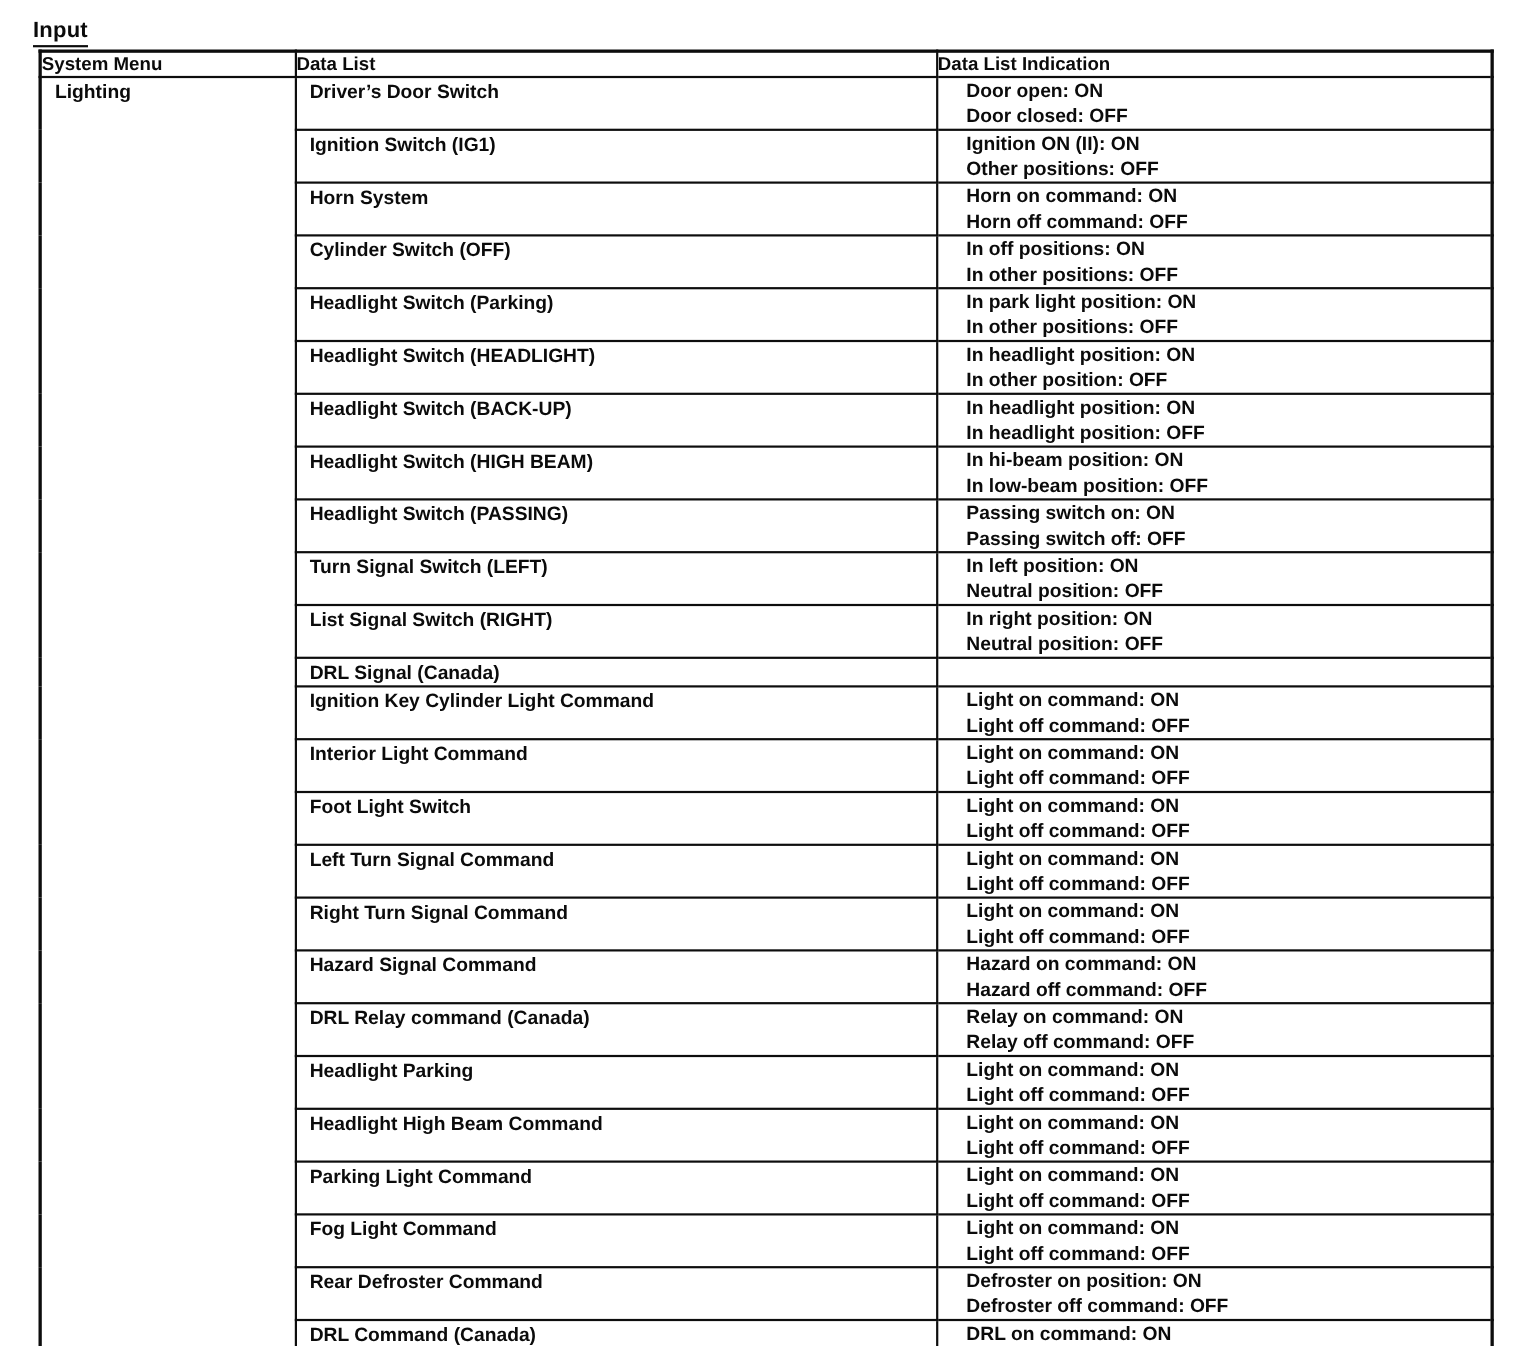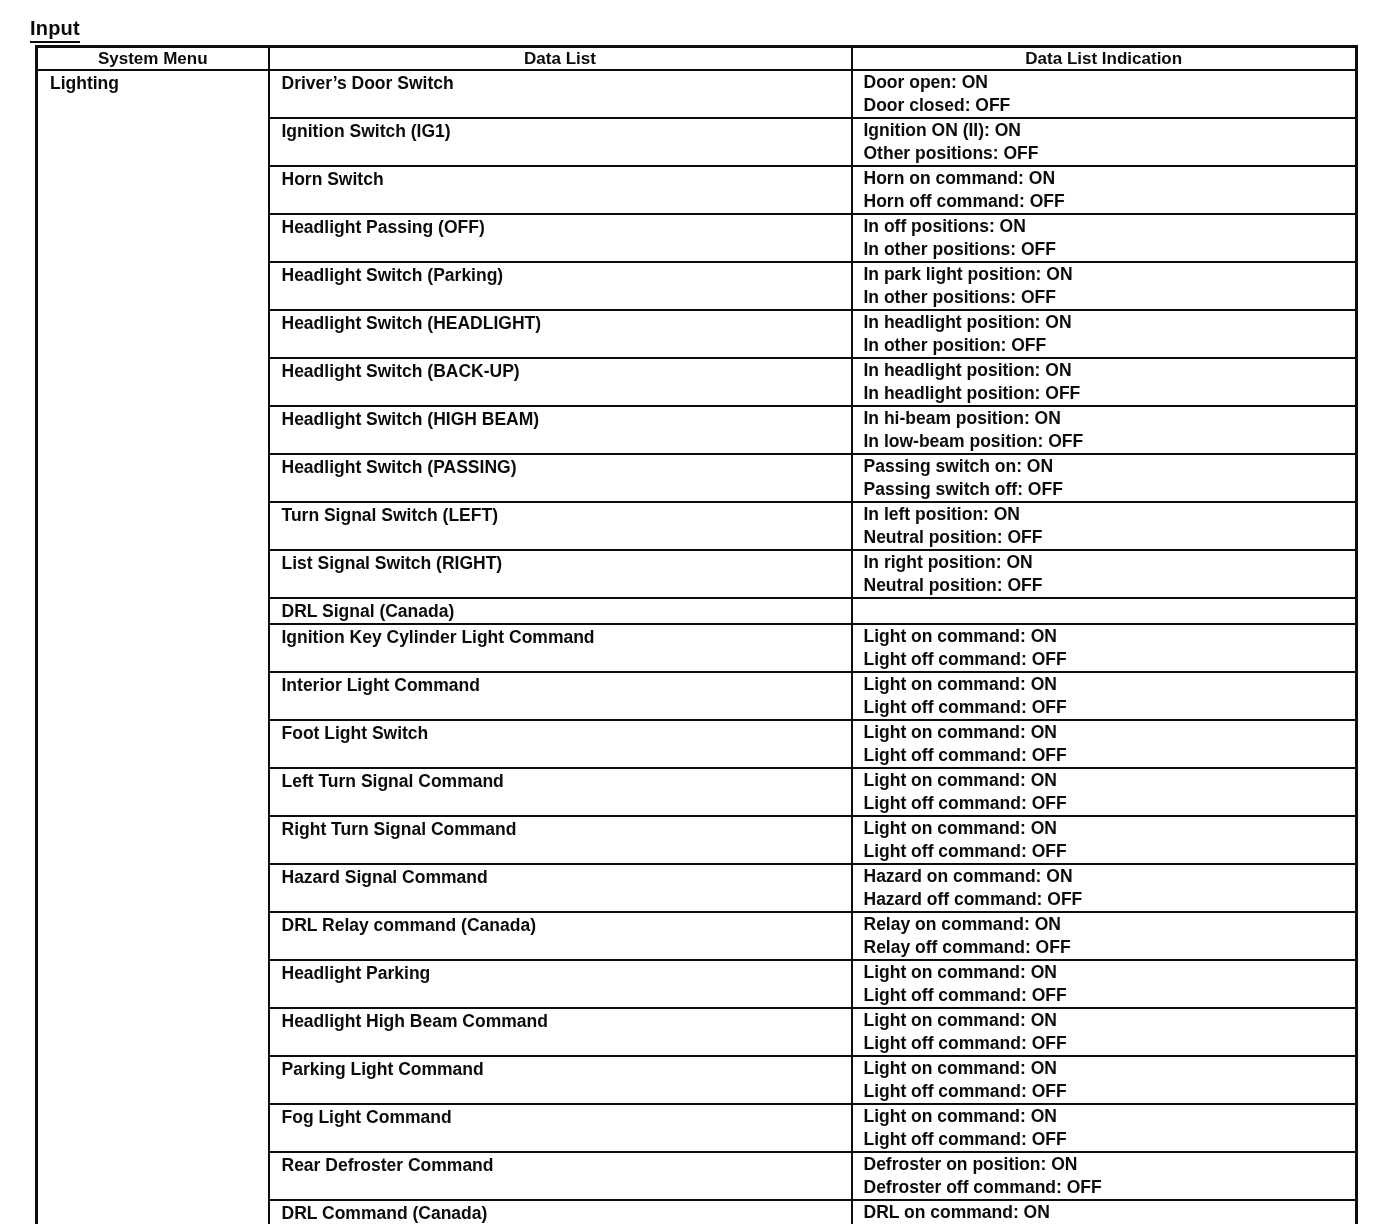--- a/index.html
+++ b/index.html
@@ -37,42 +37,42 @@
     width: 1320px;
     border: 3px solid #0d0d0d;
   }
   col.c-menu { width: 232px; }
   col.c-list { width: 583px; }
   col.c-ind  { width: 505px; }
   th {
     border: 2px solid #0d0d0d;
     font-size: 17px;
     font-weight: bold;
-    text-align: center;
+    text-align: left;
     height: 21px;
     padding: 0;
     line-height: 21px;
   }
   td {
     border: 2px solid #0d0d0d;
     vertical-align: top;
     font-size: 17.5px;
     font-weight: bold;
     line-height: 23px;
     padding: 0 4px 0 12px;
   }
   td.menu-cell {
     padding-top: 1px;
     padding-left: 12px;
   }
   td.list-cell {
     padding-top: 1px;
   }
   td.ind-cell {
-    padding-left: 11px;
+    padding-left: 26px;
     padding-top: 0;
     margin-left: 27px;
   }
   .ind-line {
     white-space: nowrap;
     height: 23px;
   }
 </style>
 </head>
 <body>
@@ -104,28 +104,28 @@
           </td>
         </tr>
         <tr>
           <td class="list-cell">Ignition Switch (IG1)</td>
           <td class="ind-cell">
             <div class="ind-line">Ignition ON (II): ON</div>
             <div class="ind-line">Other positions: OFF</div>
           </td>
         </tr>
         <tr>
-          <td class="list-cell">Horn Switch</td>
+          <td class="list-cell">Horn System</td>
           <td class="ind-cell">
             <div class="ind-line">Horn on command: ON</div>
             <div class="ind-line">Horn off command: OFF</div>
           </td>
         </tr>
         <tr>
-          <td class="list-cell">Headlight Passing (OFF)</td>
+          <td class="list-cell">Cylinder Switch (OFF)</td>
           <td class="ind-cell">
             <div class="ind-line">In off positions: ON</div>
             <div class="ind-line">In other positions: OFF</div>
           </td>
         </tr>
         <tr>
           <td class="list-cell">Headlight Switch (Parking)</td>
           <td class="ind-cell">
             <div class="ind-line">In park light position: ON</div>
             <div class="ind-line">In other positions: OFF</div>

